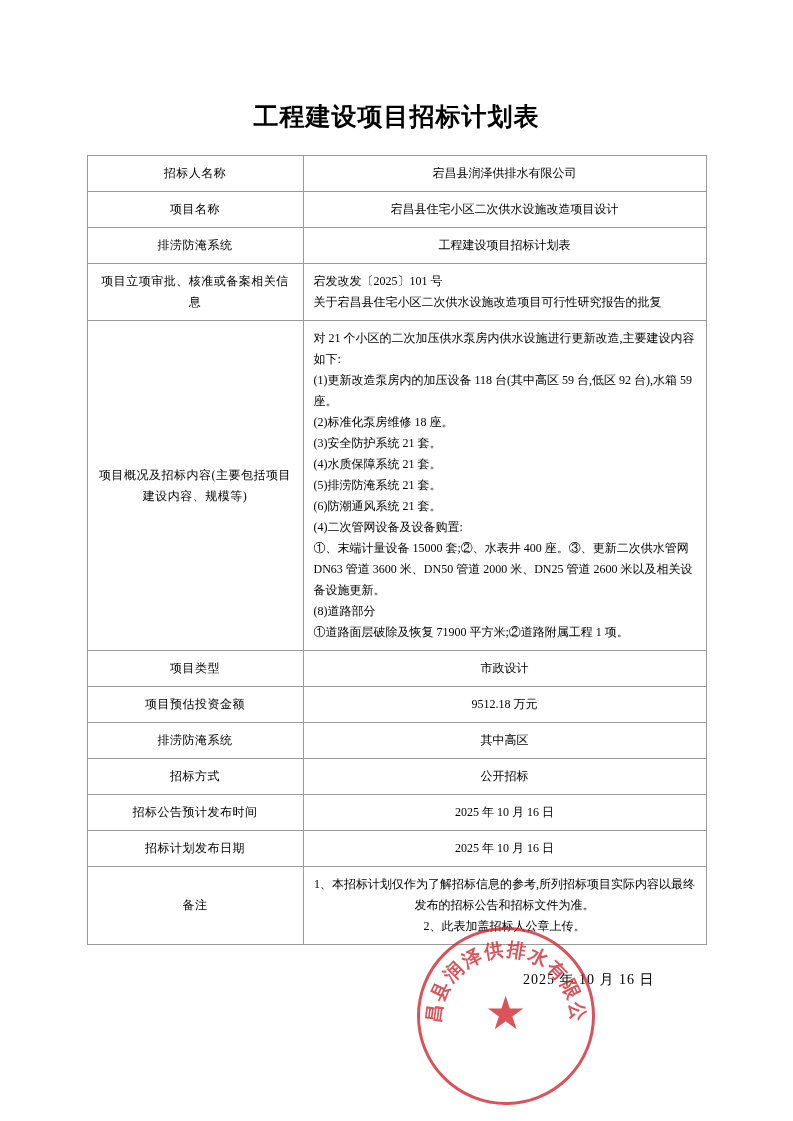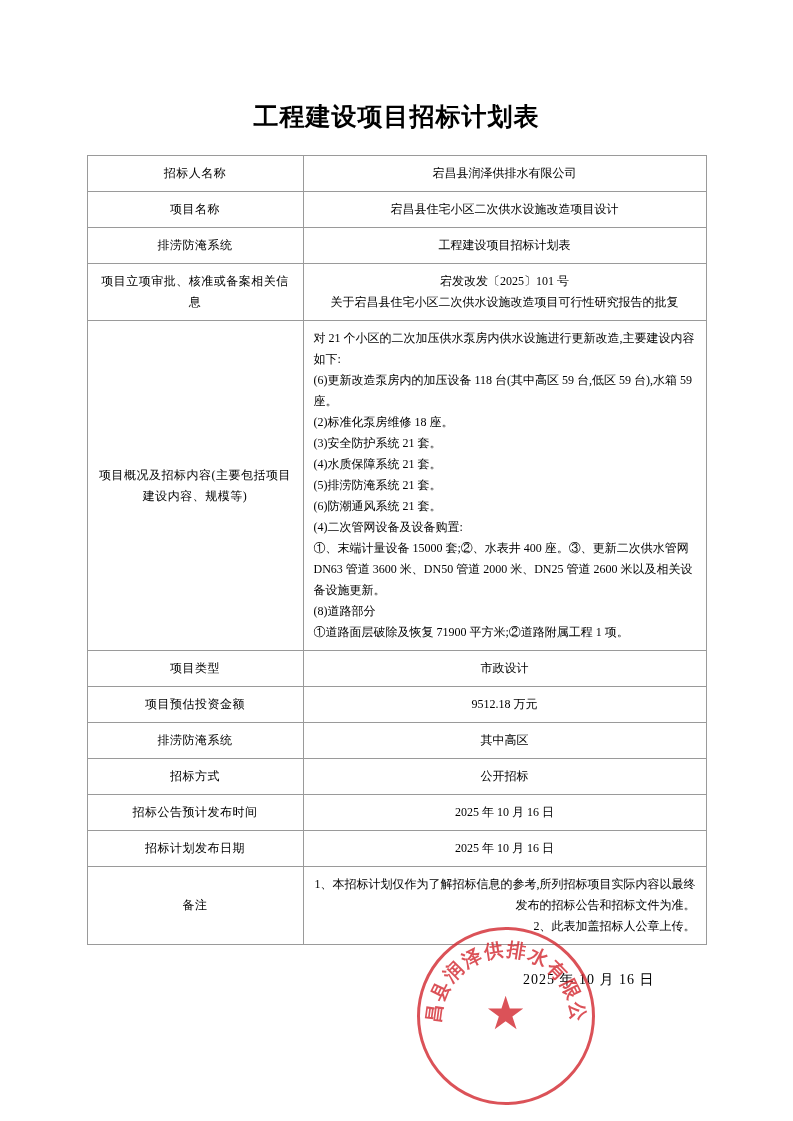--- a/index.html
+++ b/index.html
@@ -56,25 +56,25 @@
   }
   .content-cell {
     text-align: left;
     line-height: 1.95;
     padding: 10px 12px;
   }
   .content-cell div {
     text-indent: 0;
   }
   .two-line-center {
-    text-align: center;
+    text-align: left;
     line-height: 1.9;
   }
   .remark-cell {
-    text-align: right;
+    text-align: center;
     line-height: 1.95;
   }
   .signature-area {
     width: 620px;
     margin: 26px auto 0 auto;
     position: relative;
     font-size: 14px;
   }
   .sign-line {
     text-align: right;
@@ -158,21 +158,21 @@
         <td class="label label-multiline">项目立项审批、核准或备案相关信息</td>
         <td class="two-line-center">
           <div>宕发改发〔2025〕101 号</div>
           <div>关于宕昌县住宅小区二次供水设施改造项目可行性研究报告的批复</div>
         </td>
       </tr>
       <tr>
         <td class="label label-multiline">项目概况及招标内容(主要包括项目建设内容、规模等)</td>
         <td class="content-cell">
           <div>对 21 个小区的二次加压供水泵房内供水设施进行更新改造,主要建设内容如下:</div>
-          <div>(6)更新改造泵房内的加压设备 118 台(其中高区 59 台,低区 59 台),水箱 59 座。</div>
+          <div>(1)更新改造泵房内的加压设备 118 台(其中高区 59 台,低区 92 台),水箱 59 座。</div>
           <div>(2)标准化泵房维修 18 座。</div>
           <div>(3)安全防护系统 21 套。</div>
           <div>(4)水质保障系统 21 套。</div>
           <div>(5)排涝防淹系统 21 套。</div>
           <div>(6)防潮通风系统 21 套。</div>
           <div>(4)二次管网设备及设备购置:</div>
           <div>①、末端计量设备 15000 套;②、水表井 400 座。③、更新二次供水管网 DN63 管道 3600 米、DN50 管道 2000 米、DN25 管道 2600 米以及相关设备设施更新。</div>
           <div>(8)道路部分</div>
           <div>①道路面层破除及恢复 71900 平方米;②道路附属工程 1 项。</div>
         </td>

